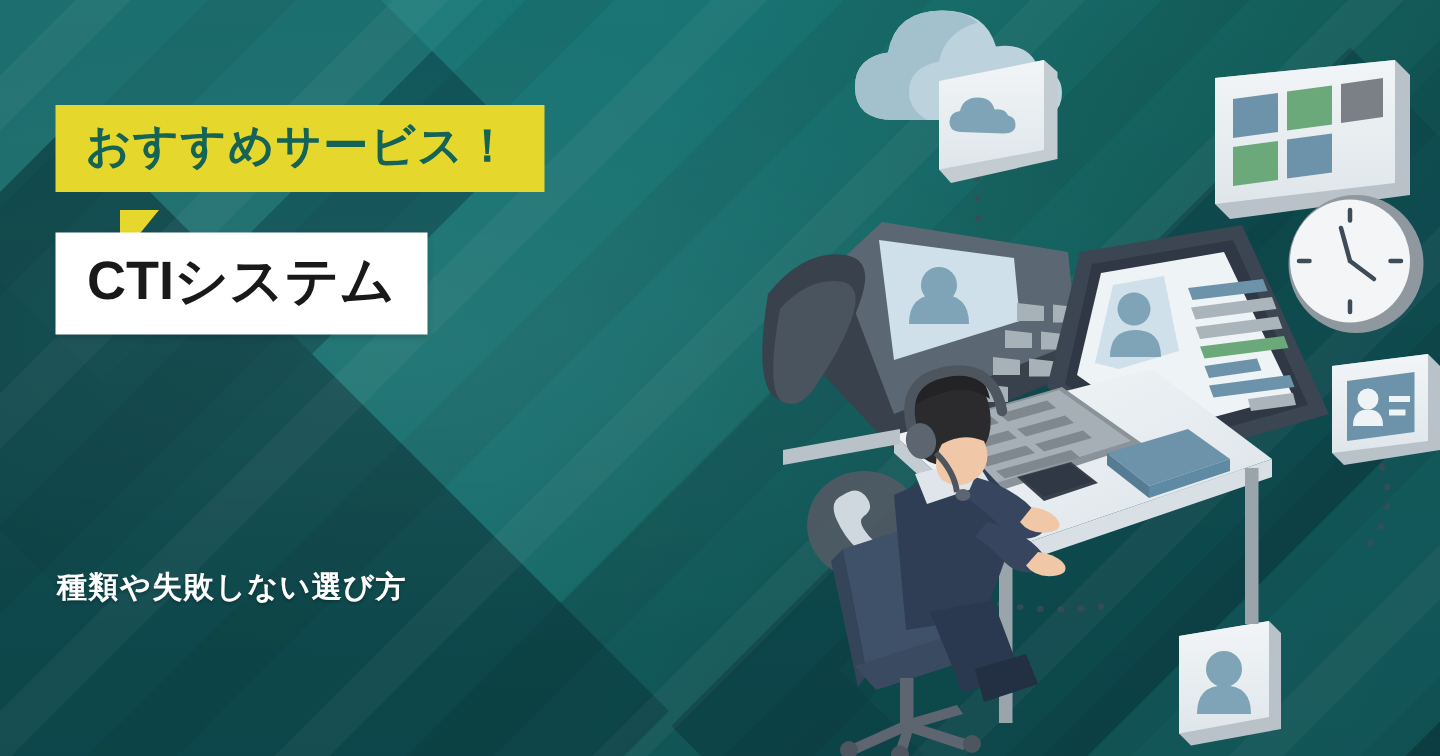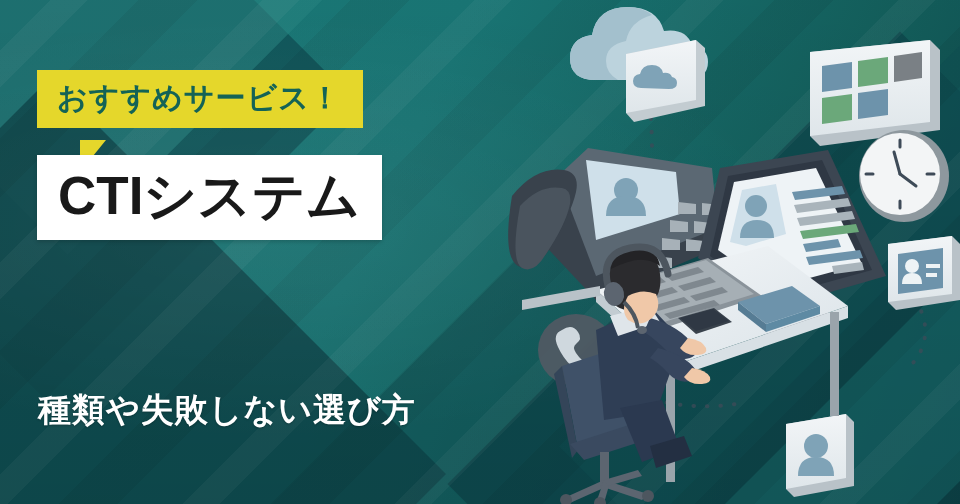--- a/index.html
+++ b/index.html
@@ -36,25 +36,25 @@
   
   .copy{position:absolute;left:0;top:0;width:560px;height:496px;}
 
   .badge{position:absolute;left:37px;top:70px;background:#e5d72b;color:#146356;
     font-weight:700;font-size:30px;line-height:1;padding:13px 22px 15px 20px;letter-spacing:1px;white-space:nowrap;}
   .badge-tail{position:absolute;left:80px;top:140px;width:0;height:0;
     border-left:0px solid transparent;border-right:26px solid transparent;border-top:32px solid #e5d72b;}
 
   .title-box{position:absolute;background:#ffffff;color:#191919;font-weight:700;line-height:1;
     white-space:nowrap;box-shadow:0 2px 4px rgba(0,0,0,.16);}
-  .title-1{left:37px;top:155px;font-size:53px;padding:14px 22px 18px 21px;letter-spacing:0px;}
+  .title-1{left:37px;top:155px;font-size:36px;padding:14px 22px 18px 21px;letter-spacing:0px;}
   .title-2{left:37px;top:264px;font-size:47px;padding:14px 20px 18px 21px;letter-spacing:1px;}
 
-  .subtitle{position:absolute;left:38px;top:378px;color:#ffffff;font-size:33px;font-weight:700;
-    letter-spacing:1px;white-space:nowrap;text-shadow:0 1px 2px rgba(0,0,0,.25);margin-top:10px;}
+  .subtitle{position:absolute;left:38px;top:378px;color:#ffffff;font-size:20px;font-weight:700;
+    letter-spacing:1px;white-space:nowrap;text-shadow:0 1px 2px rgba(0,0,0,.25);}
 
   
   .illo{position:absolute;left:500px;top:0;width:460px;height:504px;}
   .illo svg{display:block;}
 </style>
 </head>
 <body>
 
 <div class="banner">
 

